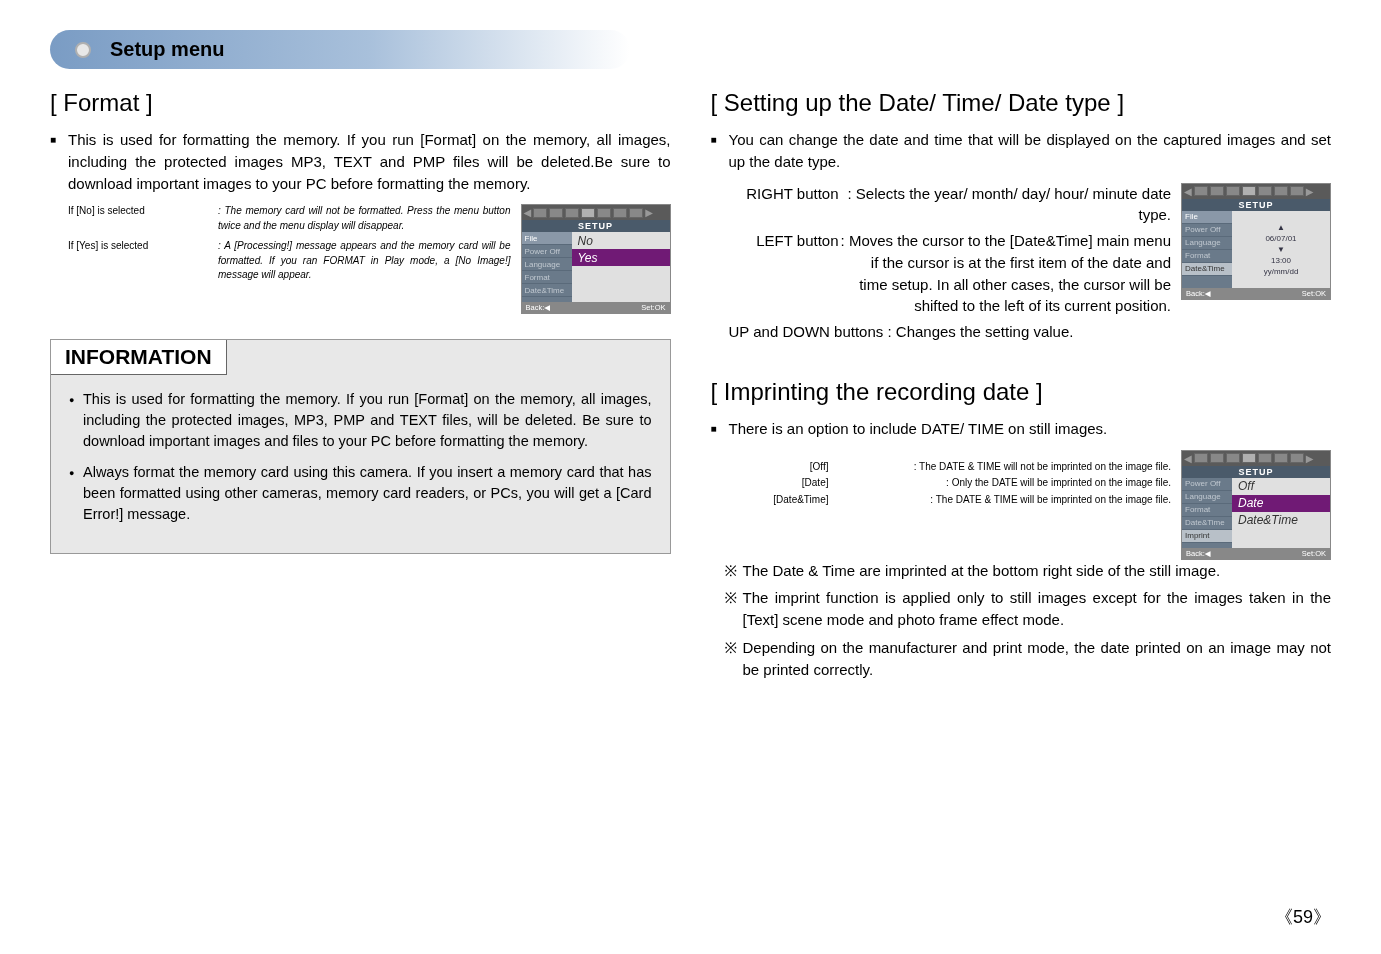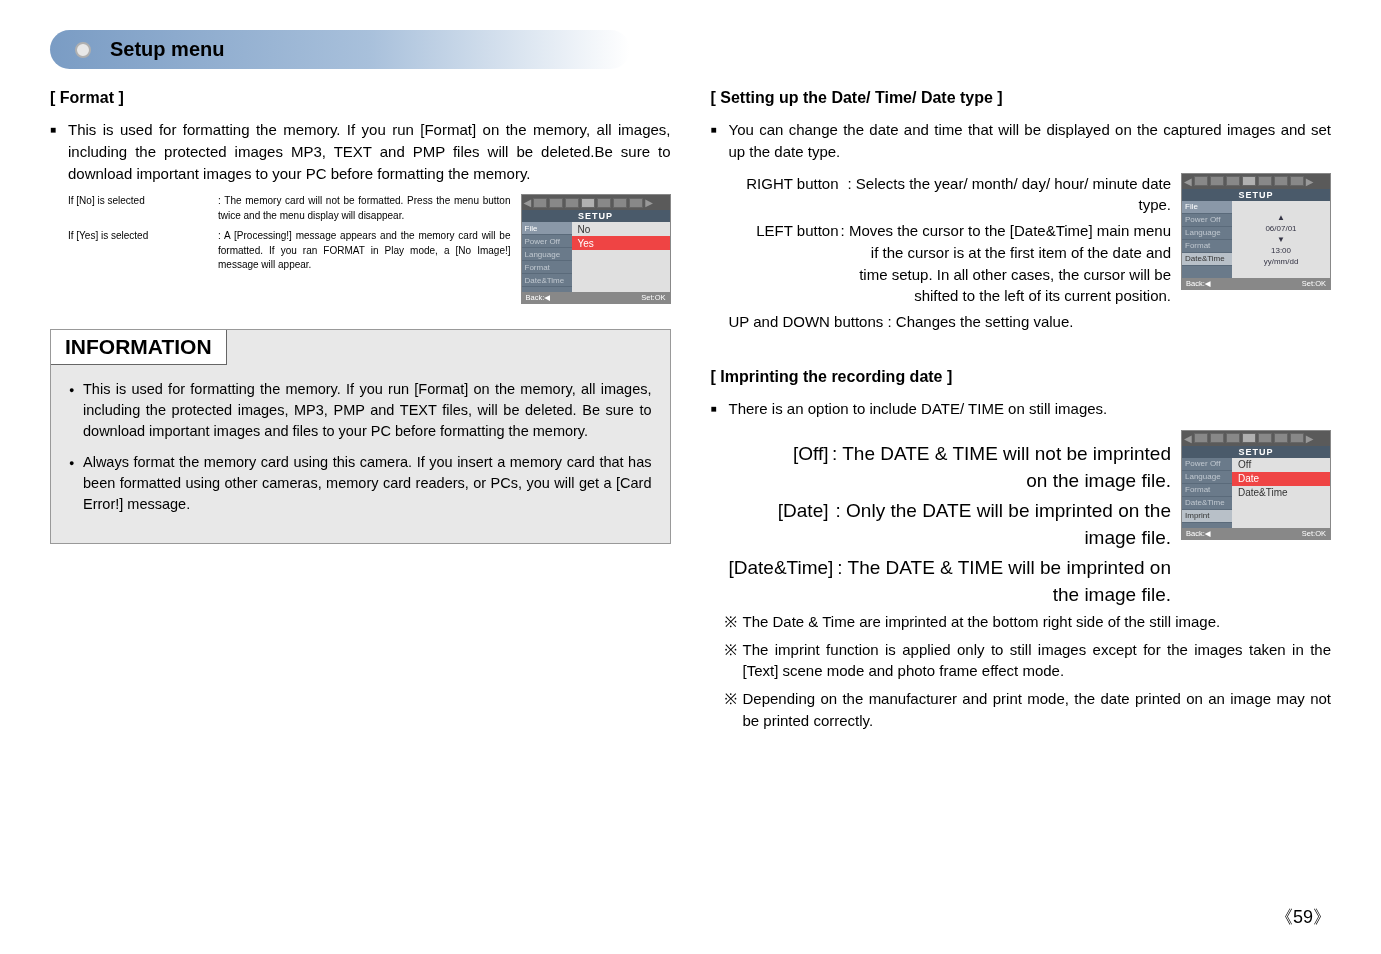--- a/index.html
+++ b/index.html
@@ -40,22 +40,22 @@
     
     .columns {
       display: flex;
       gap: 40px;
     }
     .col {
       flex: 1;
     }
     
     h2 {
-      font-size: 16px;
-      font-weight: bold;
+      font-size: 24px;
+      font-weight: normal;
       margin-bottom: 12px;
     }
     
     .para {
       font-size: 15px;
       line-height: 1.45;
       margin-bottom: 10px;
       text-align: justify;
     }
     .bullet-para {
@@ -76,20 +76,21 @@
       font-size: 10px;
       line-height: 1.45;
     }
     .def-label {
       flex-shrink: 0;
       width: 150px;
     }
     .def-text {
       flex: 1;
       text-align: justify;
+      font-style: italic;
     }
     .def-col-left { width: 300px; padding-left: 18px; }
     
     .left-body-wrap { display: flex; gap: 10px; align-items: flex-start; }
     .left-body-wrap .text-part { flex: 1; }
     
     .info-box {
       background: #e8e8e8;
       border: 1px solid #999;
       padding: 0;
@@ -213,34 +214,35 @@
     }
     .lcd-menu-item.sel { background: #8a98a8; color: white; }
     .lcd-menu-item.hl { background: #b8c0c8; color: #333; }
     .lcd-right {
       flex: 1;
       background: #e0e0e0;
       color: #333;
     }
     .lcd-right-item {
       padding: 1.5px 6px;
-      font-size: 10px;
-    }
-    .lcd-right-item.sel { background: #ef4444; color: white; }
+      font-size: 12px;
+      font-style: italic;
+    }
+    .lcd-right-item.sel { background: #701a75; color: white; }
     .lcd-right.centered { padding: 10px 4px; text-align: center; color: #334; }
     .lcd-right .dt-line { font-size: 8px; margin: 2px 0; }
     .lcd-foot {
       display: flex;
       justify-content: space-between;
       background: #888;
       padding: 1px 4px;
       font-size: 7.5px;
     }
     .imprint-block { margin-top: 10px; }
-    .imprint-row { display: flex; font-size: 19px; line-height: 1.45; margin-bottom: 2px; }
+    .imprint-row { display: flex; font-size: 10px; line-height: 1.45; margin-bottom: 2px; }
     .imprint-row .ilbl { width: 100px; flex-shrink: 0; }
     .imprint-row .itxt { flex: 1; }
     .section2 { margin-top: 35px; }
   </style>
 </head>
 <body>
 
 <div class="header-bar">
   <h1>Setup menu</h1>
 </div>

